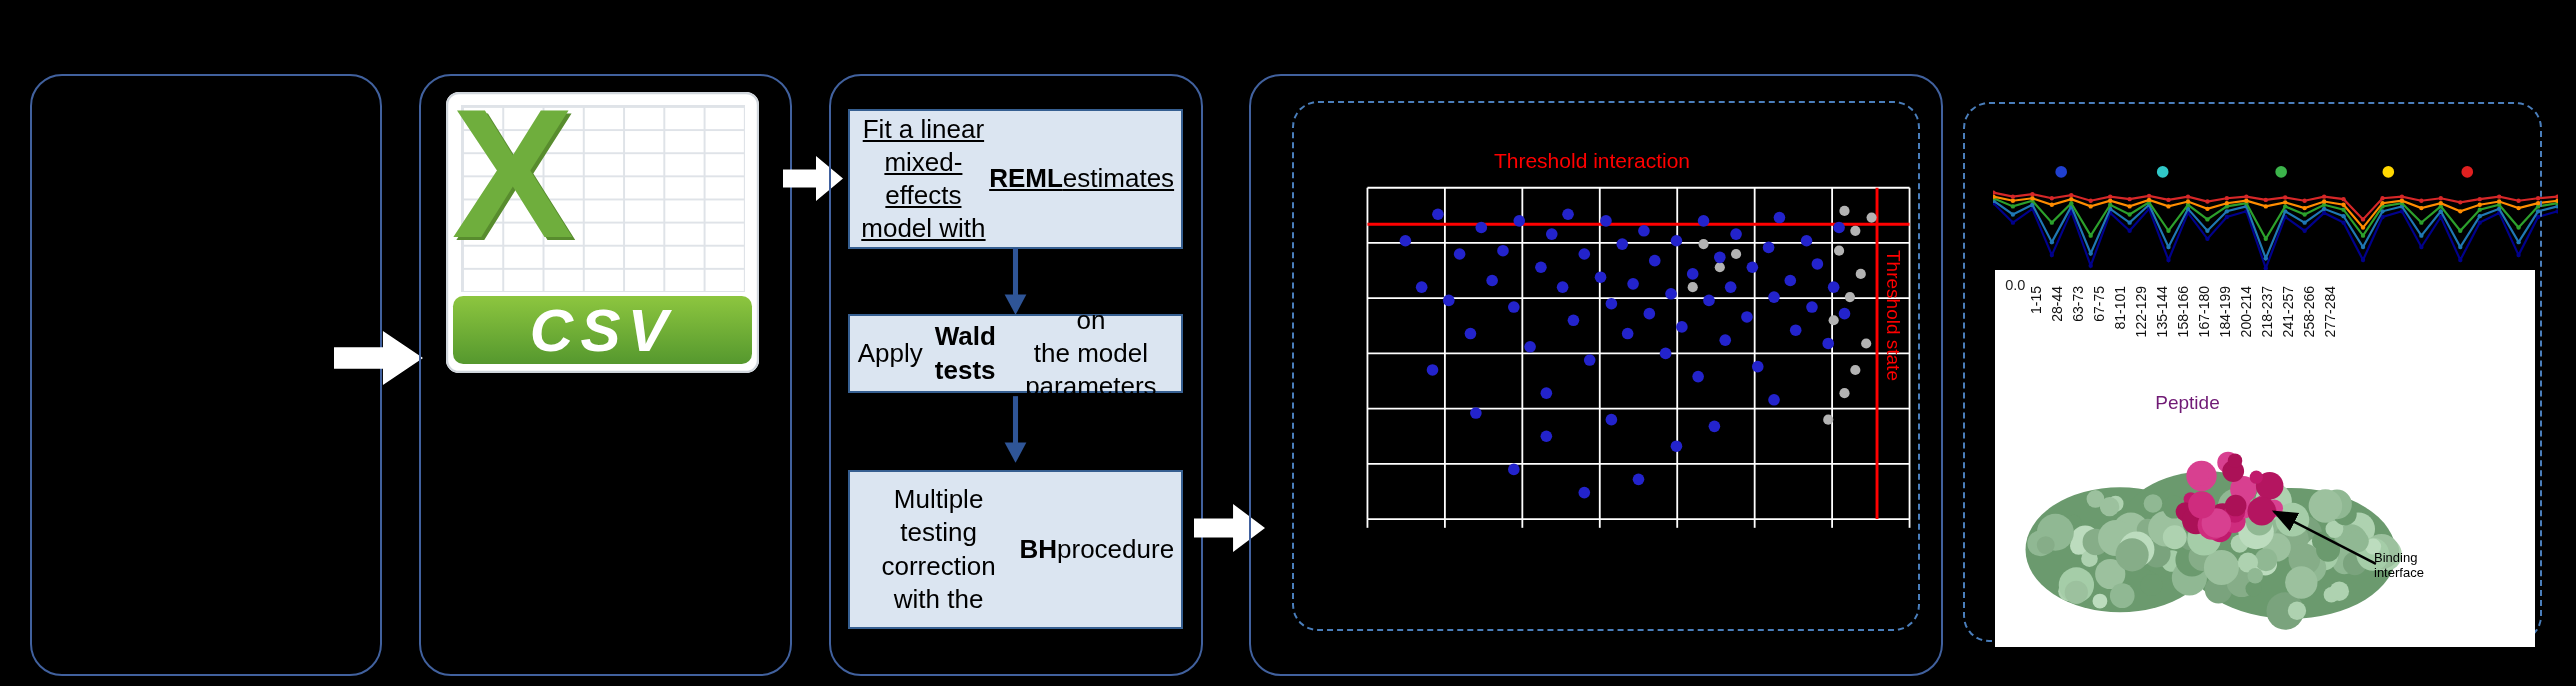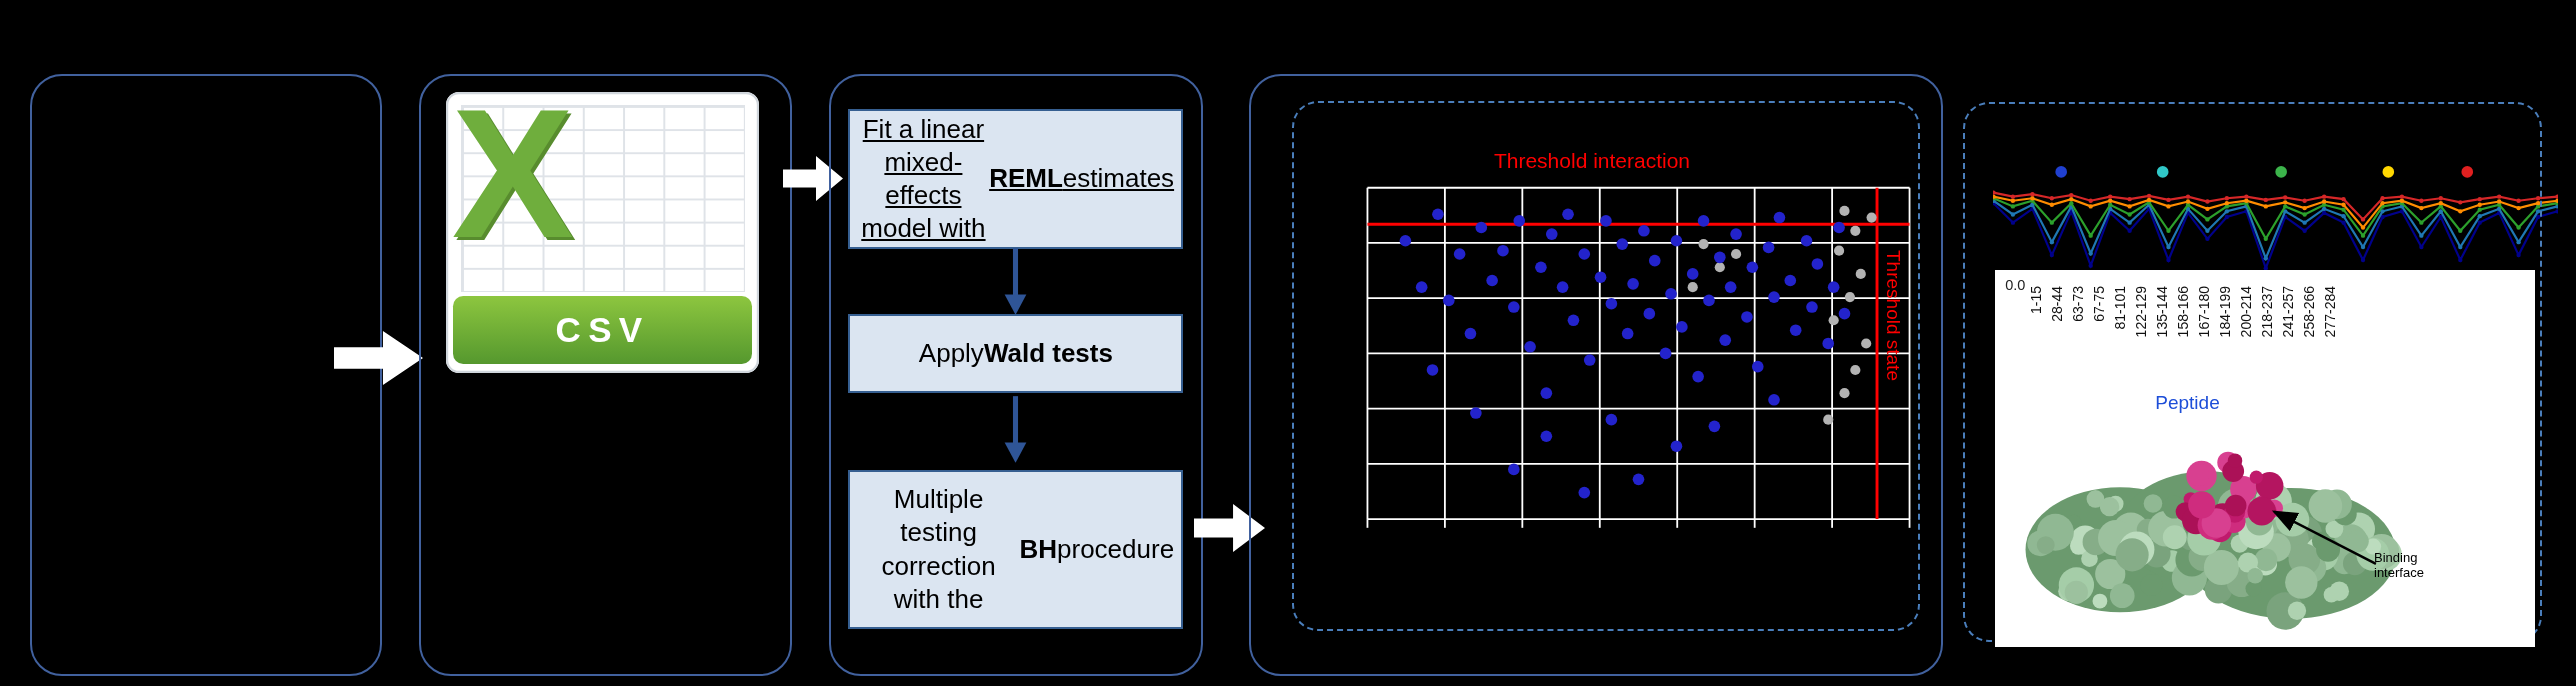--- a/index.html
+++ b/index.html
@@ -27,21 +27,21 @@
   .csv-page{position:absolute;inset:0;background:#fff;border-radius:13px;
             box-shadow:inset 0 0 0 2.2px #d0d6dc, 4.4px 5.8px 10.2px rgba(0,0,0,.55);}
   .csv-grid{position:absolute;left:14.5px;right:14.5px;top:13px;bottom:81px;border:1.5px solid #dfe3e8;
     background-image:linear-gradient(to right,#dfe3e8 1.5px,transparent 1.5px),
                      linear-gradient(to bottom,#dfe3e8 1.5px,transparent 1.5px);
     background-size:14.28% 12.5%;}
   .csv-x{position:absolute;left:5.8px;top:-10.2px;font-size:183px;font-weight:700;
          color:#6fae3d;text-shadow:2.9px 2.9px 0 #588c2e;line-height:1;}
   .csv-banner{position:absolute;left:7.3px;right:7.3px;bottom:8.7px;height:68px;border-radius:10.2px;
               background:linear-gradient(#8dc63f,#55982e);display:flex;align-items:center;justify-content:center;}
-  .csv-banner span{color:#fff;font-weight:700;font-size:35px;letter-spacing:7.3px;}
+  .csv-banner span{color:#fff;font-weight:700;font-size:60px;letter-spacing:7.3px;font-style:italic;}
 
   
   .flow-box{position:absolute;left:17.4px;width:335px;background:#dbe5f1;border:2.2px solid #365f91;
             display:flex;align-items:center;justify-content:center;text-align:center;
             font-size:26px;line-height:1.27;color:#000;white-space:pre-line;padding:2.9px 7.3px;box-sizing:border-box;}
   #flow-box-1{top:33px;height:140px;text-decoration:underline;}
   #flow-box-2{top:238px;height:79px;}
   #flow-box-3{top:394px;height:159px;}
   .down-arrow{position:absolute;left:170px;width:29px;height:67px;}
   #down-arrow-1{top:172px;} #down-arrow-2{top:320px;}
@@ -55,21 +55,21 @@
 
   
   #uptake-plot{position:absolute;left:1993px;top:161px;width:565px;height:116px;}
 
   
   .white-panel{position:absolute;left:30px;top:166px;width:540px;height:377px;background:#fff;}
   .ytick{position:absolute;left:10.2px;top:7.3px;font-size:14.5px;color:#222;}
   .pep-labels{position:absolute;left:33px;top:16px;display:flex;align-items:flex-start;}
   .pep-label{writing-mode:vertical-rl;transform:rotate(180deg);font-size:14px;color:#111;
              width:21px;text-align:left;}
-  .pep-xlabel{position:absolute;left:0;top:122px;width:385px;text-align:center;font-size:19px;color:#1d4ed8;}
+  .pep-xlabel{position:absolute;left:0;top:122px;width:385px;text-align:center;font-size:19px;color:#701a75;}
   #protein-graphic{position:absolute;left:16px;top:149px;width:396px;height:218px;}
   .binding-label{position:absolute;left:379px;top:281px;width:92px;font-size:13px;
                  line-height:1.15;color:#000;}
   #annotation-arrow{position:absolute;inset:0;pointer-events:none;}
 </style>
 </head>
 <body>
 
 <div class="canvas">
 
@@ -96,21 +96,22 @@
 effects model with
 </span><b>REML</b><span> estimates</span>
     </div>
     <div class="down-arrow" id="down-arrow-1">
       <svg width="29" height="67" viewBox="0 0 40 92">
           <line x1="20" y1="0" x2="20" y2="68" stroke="#2f5597" stroke-width="7"></line>
           <polygon points="5,64 35,64 20,92" fill="#2f5597"></polygon>
         </svg>
     </div>
     <div class="flow-box" id="flow-box-2">
-      <span>Apply </span><b>Wald tests</b>
+      <span>Apply </span><b>Wald tests</b><span> on
+the model parameters</span>
     </div>
     <div class="down-arrow" id="down-arrow-2">
       <svg width="29" height="67" viewBox="0 0 40 92">
           <line x1="20" y1="0" x2="20" y2="68" stroke="#2f5597" stroke-width="7"></line>
           <polygon points="5,64 35,64 20,92" fill="#2f5597"></polygon>
         </svg>
     </div>
     <div class="flow-box" id="flow-box-3">
       <span>Multiple testing
 correction

